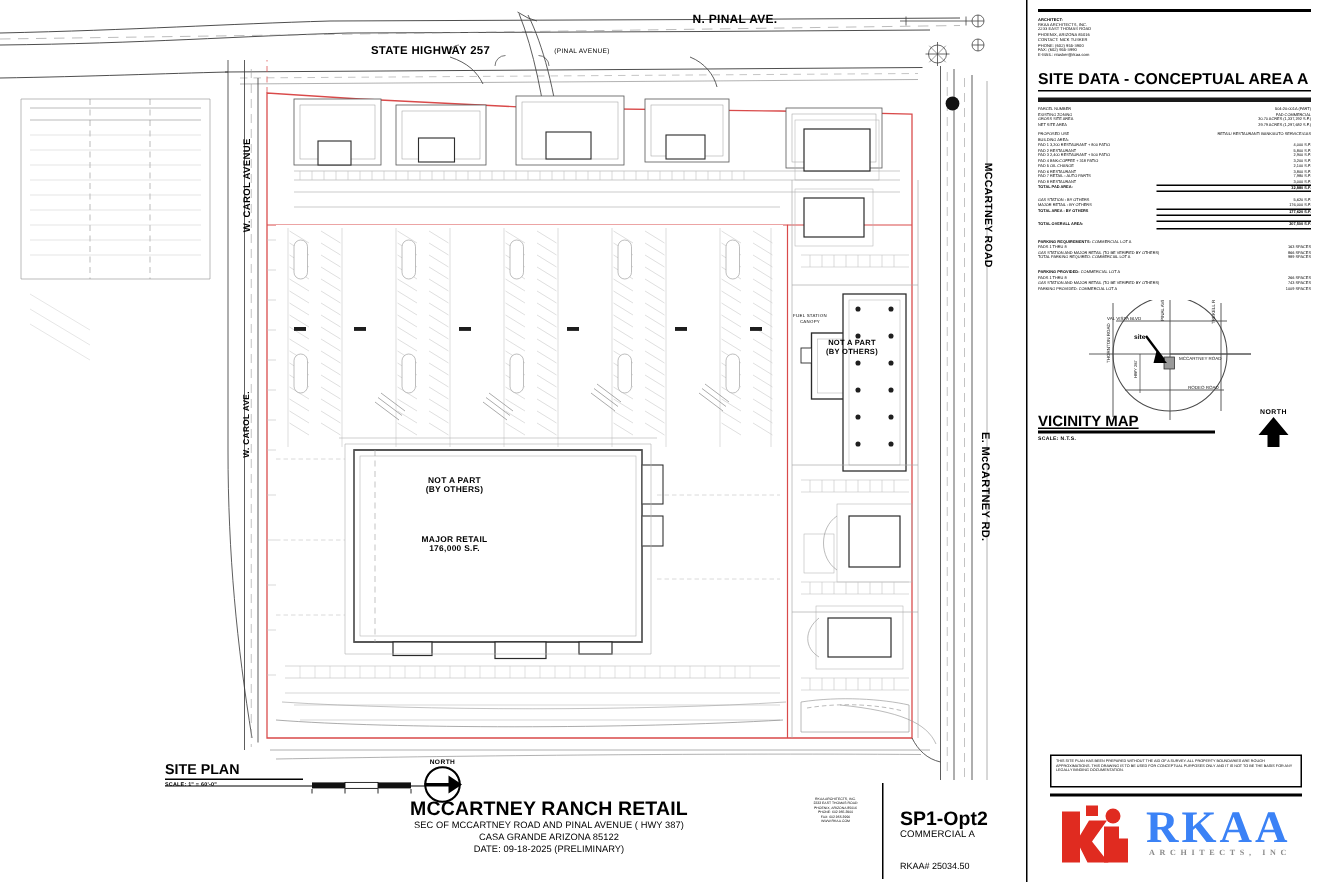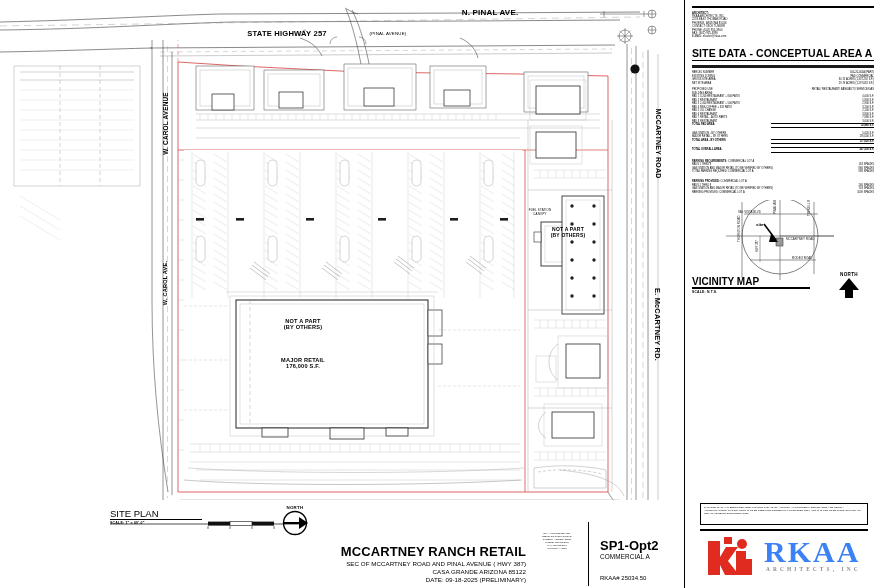--- a/index.html
+++ b/index.html
@@ -5,21 +5,21 @@
 <style>
   html,body{margin:0;padding:0;background:#fff;}
   body{
     width:882px;height:588px;overflow:hidden;position:relative;
     font-family:"Liberation Sans", sans-serif;
     color:#000;
   }
   .sheet{position:absolute;inset:0;background:#fff;}
 
   
-  #plan-area{position:absolute;left:0;top:0;width:684px;height:500px;overflow:hidden;}
+  #plan-area{position:absolute;left:0;top:0;width:684px;height:588px;overflow:hidden;}
   #plan-svg{position:absolute;left:0;top:0;}
 
   
   .vrule{position:absolute;top:0;bottom:0;width:1px;background:#000;}
 
   
   #right-panel{position:absolute;left:684px;top:0;width:198px;height:588px;}
   .panel-pad{padding:6px 8px 0 8px;}
 
   .sec-title{
@@ -40,21 +40,21 @@
   .dt td.r{text-align:right;white-space:nowrap;}
   .dt td.l{white-space:nowrap;}
   .dt tr.sp td{height:3.2px;font-size:0;line-height:0;}
   .dt td.bold{font-weight:bold;}
   .dbl{border-top:.6px solid #000;border-bottom:.6px solid #000;}
 
   .hdr-bar{height:3px;background:#1a1a1a;margin:2px 0 3px 0;}
 
   
   #vicinity{position:relative;width:182px;height:104px;margin-top:6px;}
-  .vm-title{font-size:10px;font-weight:bold;line-height:11px;}
+  .vm-title{font-size:10px;font-weight:bold;line-height:11px;text-decoration:underline;}
   .vm-rule{height:1.5px;background:#000;width:118px;margin-top:0px;}
   .vm-scale{font-size:3.4px;font-weight:bold;letter-spacing:.2px;margin-top:1px;}
 
   .north-lbl{font-size:4.6px;font-weight:bold;text-align:center;letter-spacing:.3px;}
 
   
   #disclaimer{
     position:absolute;left:700px;top:503px;width:168px;height:22px;
     border:.7px solid #000;padding:2px 3px;box-sizing:border-box;
   }
@@ -69,34 +69,34 @@
     font-size:30px;font-weight:bold;color:#3b82f6;letter-spacing:2px;line-height:30px;
   }
   .logo-sub{
     position:absolute;left:60px;top:31px;
     font-family:"Liberation Serif", serif;
     font-size:5.4px;font-weight:bold;color:#8c8c8c;letter-spacing:3.1px;
   }
 
   
   #title-block{position:absolute;left:0;top:520px;width:684px;height:68px;}
-  .tb-main{position:absolute;left:206px;top:24px;width:320px;text-align:right;}
+  .tb-main{position:absolute;left:206px;top:11px;width:320px;text-align:center;}
   .tb-proj{font-size:13px;font-weight:bold;letter-spacing:.1px;line-height:16px;}
   .tb-line{font-size:6.2px;line-height:8.2px;letter-spacing:.05px;}
   .tb-sep{position:absolute;left:588px;top:2px;width:1px;height:64px;background:#000;}
   .tb-sheet{position:absolute;left:600px;top:18px;}
   .tb-sheetno{font-size:13px;font-weight:bold;line-height:15px;}
   .tb-sheetsub{font-size:6.4px;line-height:8px;letter-spacing:.1px;}
   .tb-job{font-size:6px;margin-top:14px;}
   .tb-fine{position:absolute;left:533px;top:12px;width:48px;}
   .tb-fine div{font-size:2.3px;line-height:2.9px;text-align:center;}
 
   
   #siteplan-label{position:absolute;left:110px;top:508px;width:95px;}
-  .sp-title{font-size:9.5px;font-weight:normal;line-height:11px;}
+  .sp-title{font-size:9.5px;font-weight:bold;line-height:11px;}
   .sp-rule{height:1.4px;background:#000;width:92px;}
   .sp-scale{font-size:3.6px;font-weight:bold;letter-spacing:.15px;margin-top:1px;}
   #scale-bar{position:absolute;left:110px;top:521px;width:190px;height:10px;}
   #np-arrow{position:absolute;left:275px;top:505px;width:40px;height:34px;}
   .np-lbl{font-size:4.4px;font-weight:bold;text-align:center;letter-spacing:.3px;}
 
   
   .plbl{position:absolute;font-size:5.6px;font-weight:bold;letter-spacing:.2px;text-align:center;color:#000;}
   .plbl.sm{font-size:4px;font-weight:normal;}
   .rot90{transform-origin:50% 50%;}

